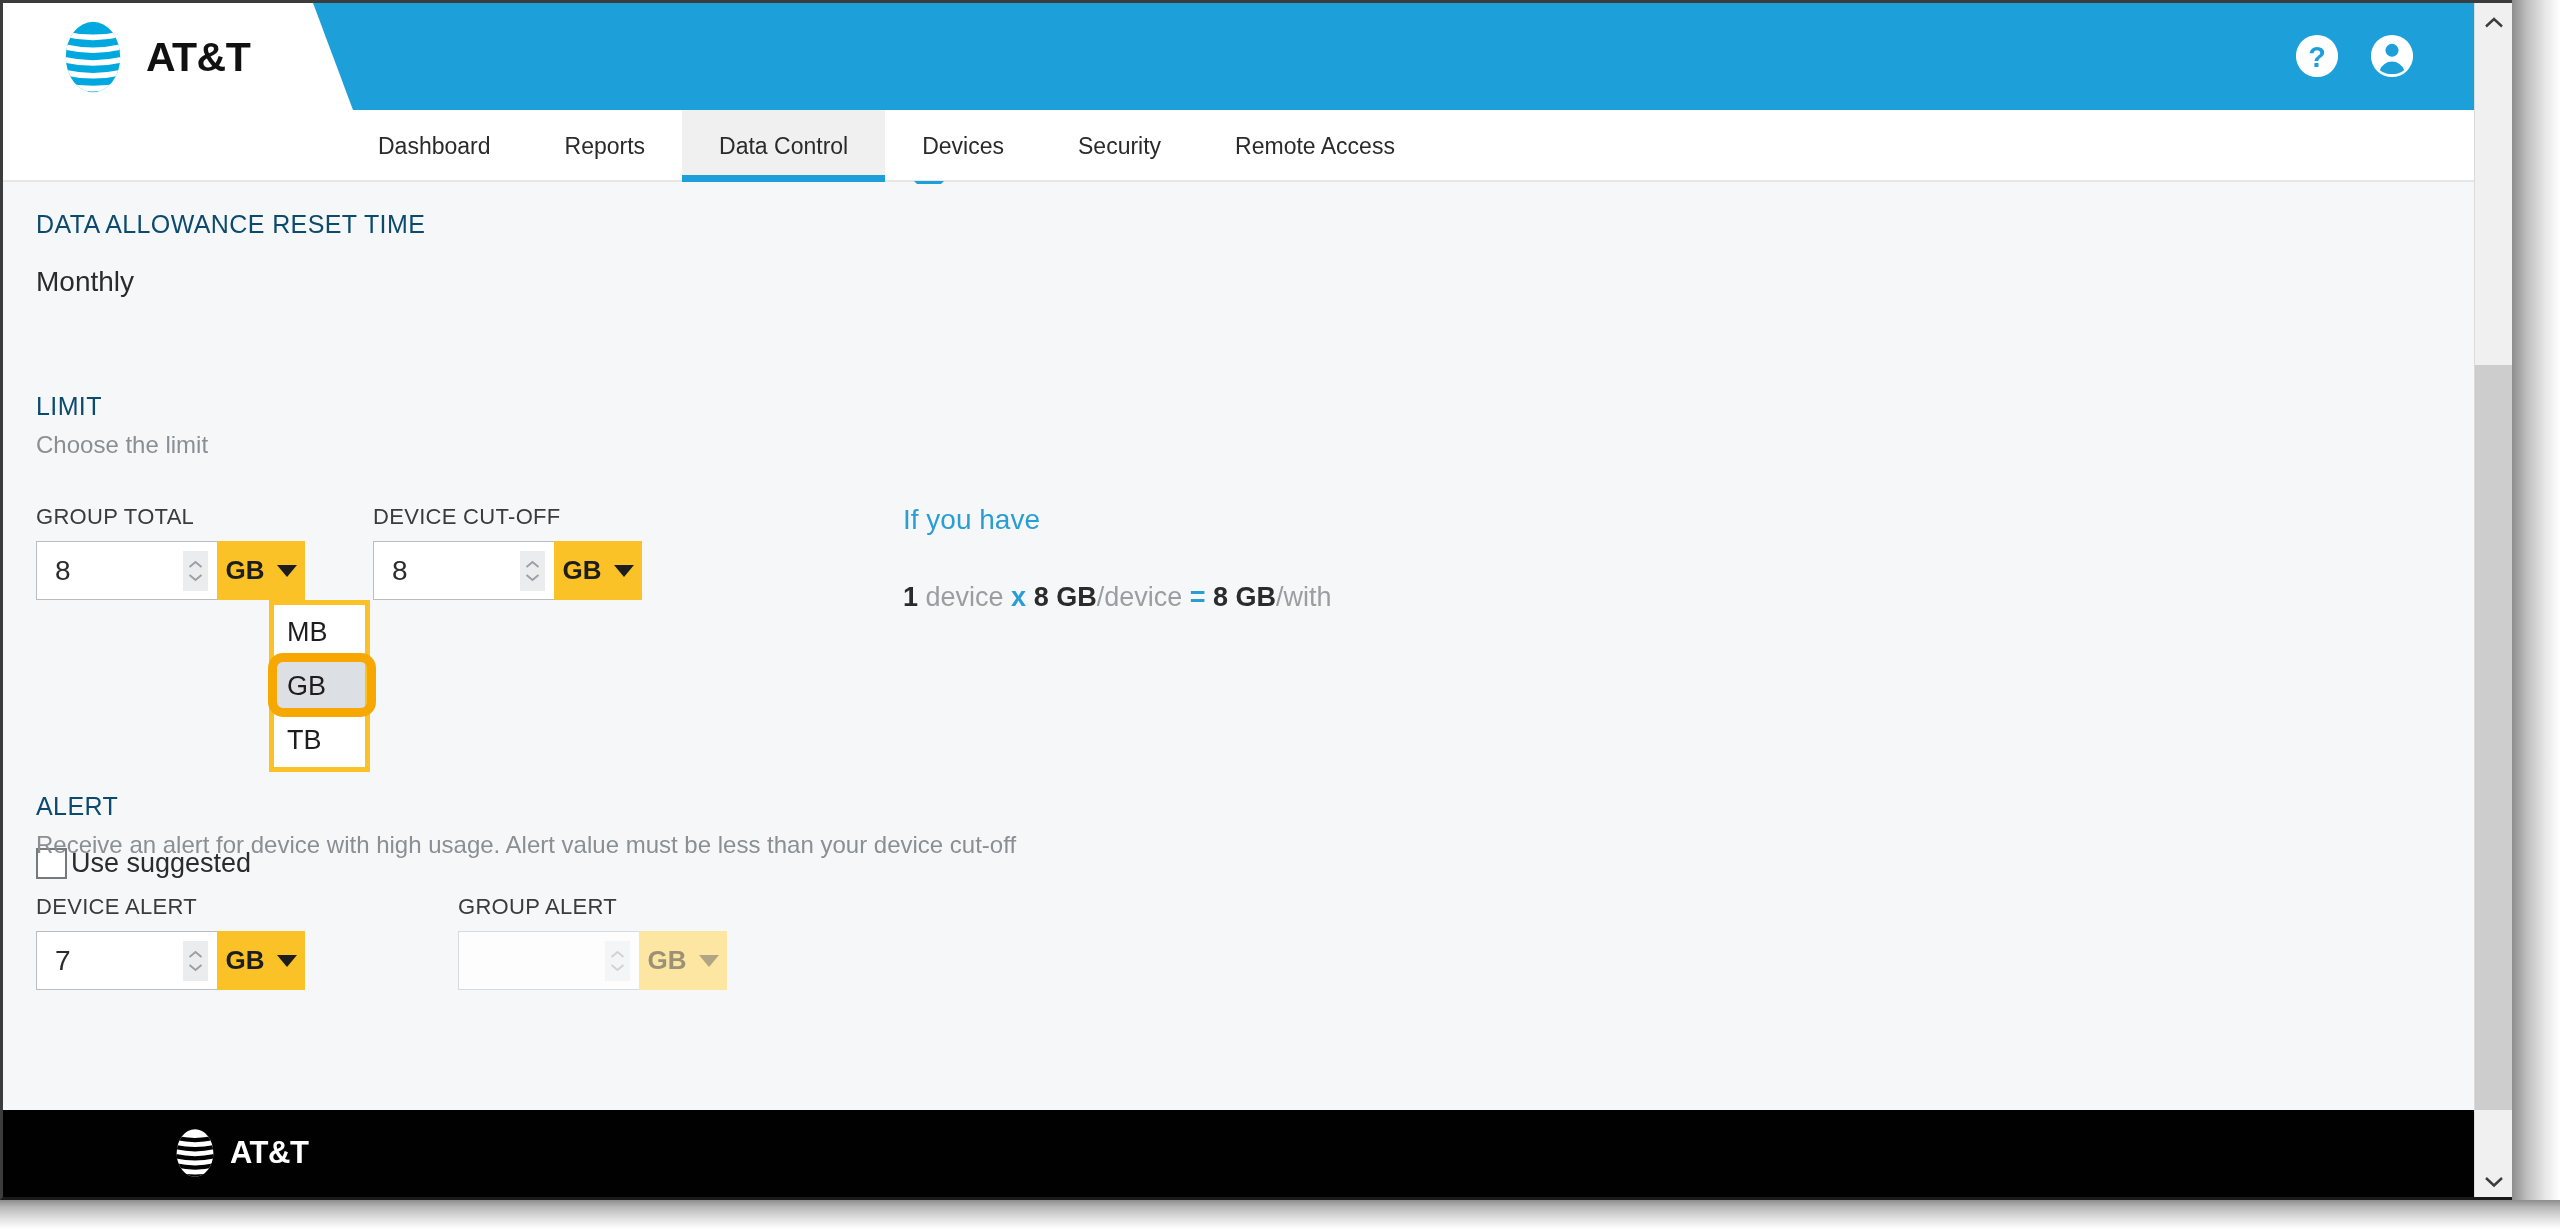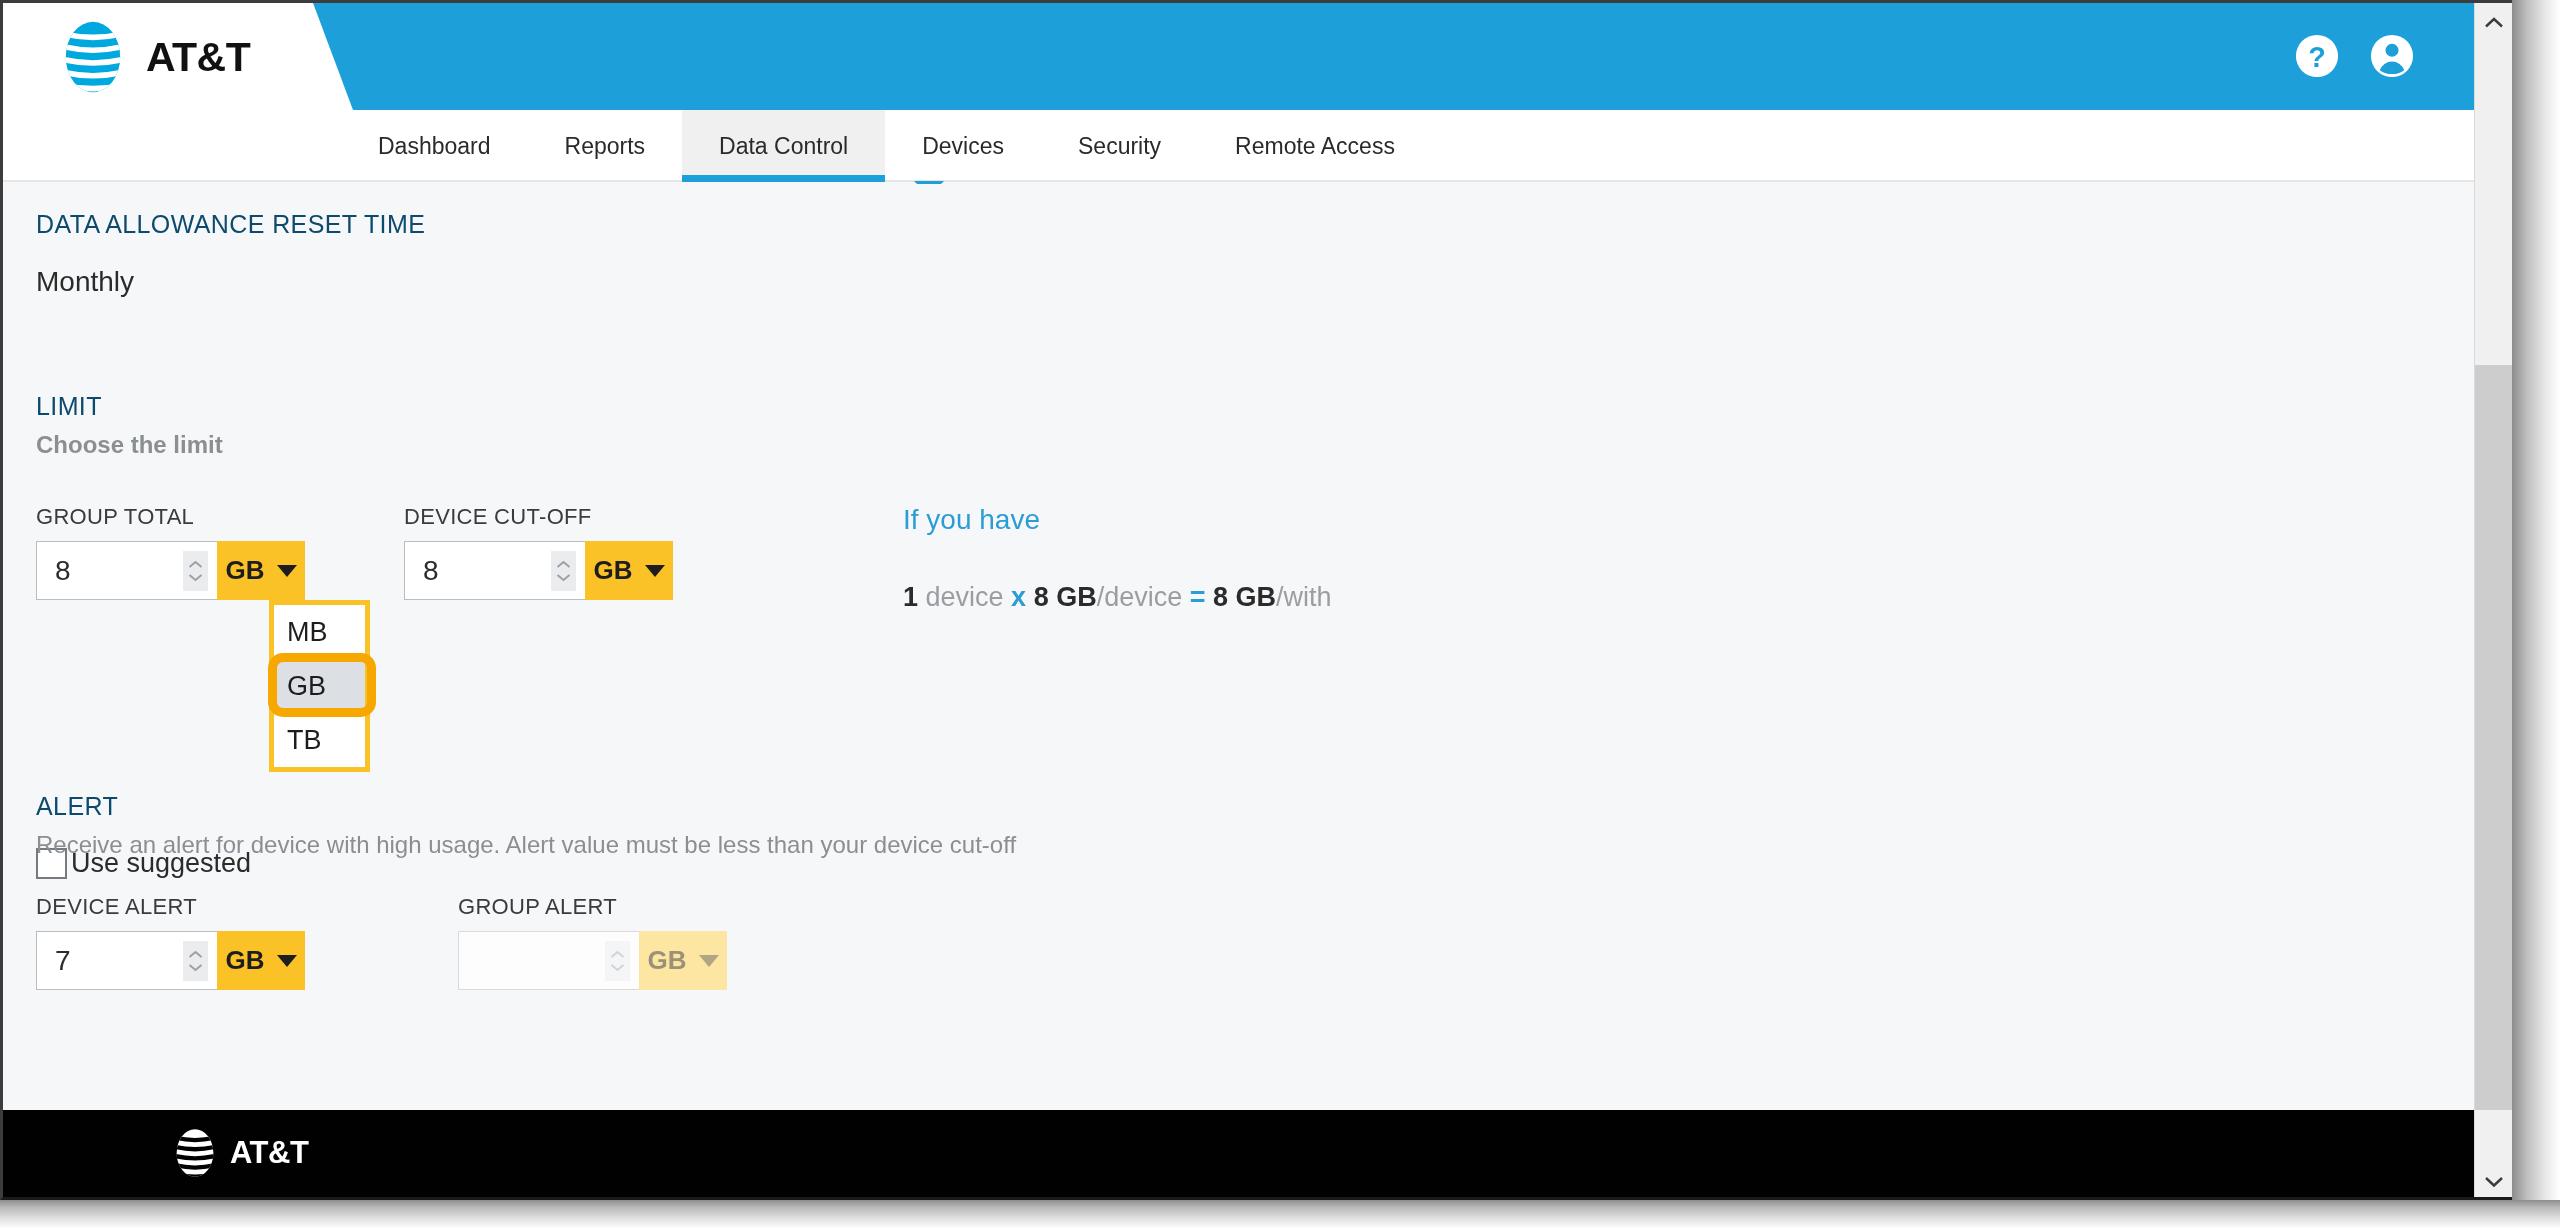--- a/index.html
+++ b/index.html
@@ -117,21 +117,21 @@
   .field-label {
     color: #3b3b3b;
     font-size: 22px;
     letter-spacing: 0.3px;
   }
 
   
   #h-reset { position:absolute; left:33px; top:26px; }
   #v-reset { position:absolute; left:33px; top:82px; font-size:28px; color:#2b2b2b; }
   #h-limit { position:absolute; left:33px; top:208px; }
-  #s-limit { position:absolute; left:33px; top:247px;font-weight:bold; }
+  #s-limit { position:absolute; left:33px; top:247px; }
 
   #row-limit { position:absolute; left:33px; top:320px; }
   #row-alert-head { position:absolute; left:33px; top:608px; }
   #row-alert-sub  { position:absolute; left:33px; top:647px; }
   #row-alert { position:absolute; left:33px; top:710px; }
 
   
   .ctl-group { position: relative; }
   .ctl-label { margin-bottom: 11px; }
   .ctl { display: flex; align-items: stretch; height: 59px; width: 269px; }
@@ -338,21 +338,21 @@
   <div id="tab-caret"></div>
 
   <div id="content">
 
     <div id="h-reset" class="sec-head">DATA ALLOWANCE RESET TIME</div>
     <div id="v-reset">Monthly</div>
 
     <div id="h-limit" class="sec-head">LIMIT</div>
     <div id="s-limit" class="sec-sub">Choose the limit</div>
 
-    <div id="row-limit" style="display:flex; gap:99px;">
+    <div id="row-limit" style="display:flex; gap:68px;">
 
       <div class="ctl-group">
         <div class="ctl-label field-label">GROUP TOTAL</div>
         <div class="ctl">
           <div class="num-box">
             <span class="num-val">8</span>
             <span class="spinner">
               <svg width="15" height="9" viewBox="0 0 15 9">
                 <path d="M1.5 7 L7.5 2 L13.5 7" stroke="#9aa0a6" stroke-width="1.9" fill="none"></path>
               </svg>

